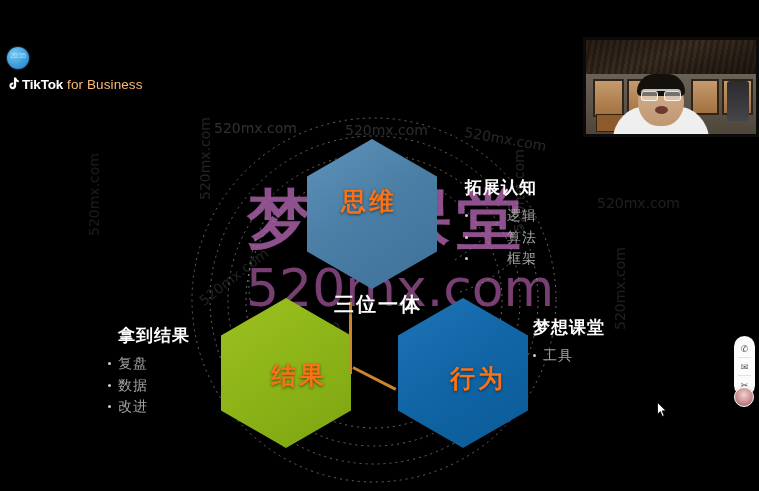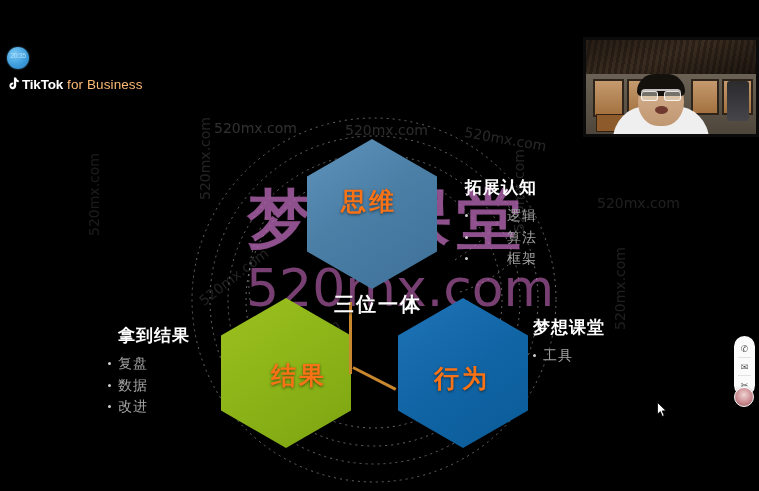--- a/index.html
+++ b/index.html
@@ -408,21 +408,21 @@
 
   <div class="hex hex-top"></div>
   <div class="hex hex-left"></div>
   <div class="hex hex-right"></div>
 
   <div class="hex-edge hex-edge-a"></div>
   <div class="hex-edge hex-edge-b"></div>
 
   <div class="hex-label" style="left:341px; top:185px;">思维</div>
   <div class="hex-label" style="left:243px; top:359px;margin-left:28px;">结果</div>
-  <div class="hex-label" style="left:434px; top:362px;">行为</div>
+  <div class="hex-label" style="left:450px; top:362px;">行为</div>
 
   <div class="center-text">
     <div>三位一体</div>
   </div>
 
   <div class="callout co-cognition">
     <div class="callout-title">拓展认知</div>
     <ul class="callout-list">
       <li>逻辑</li>
       <li>算法</li>

